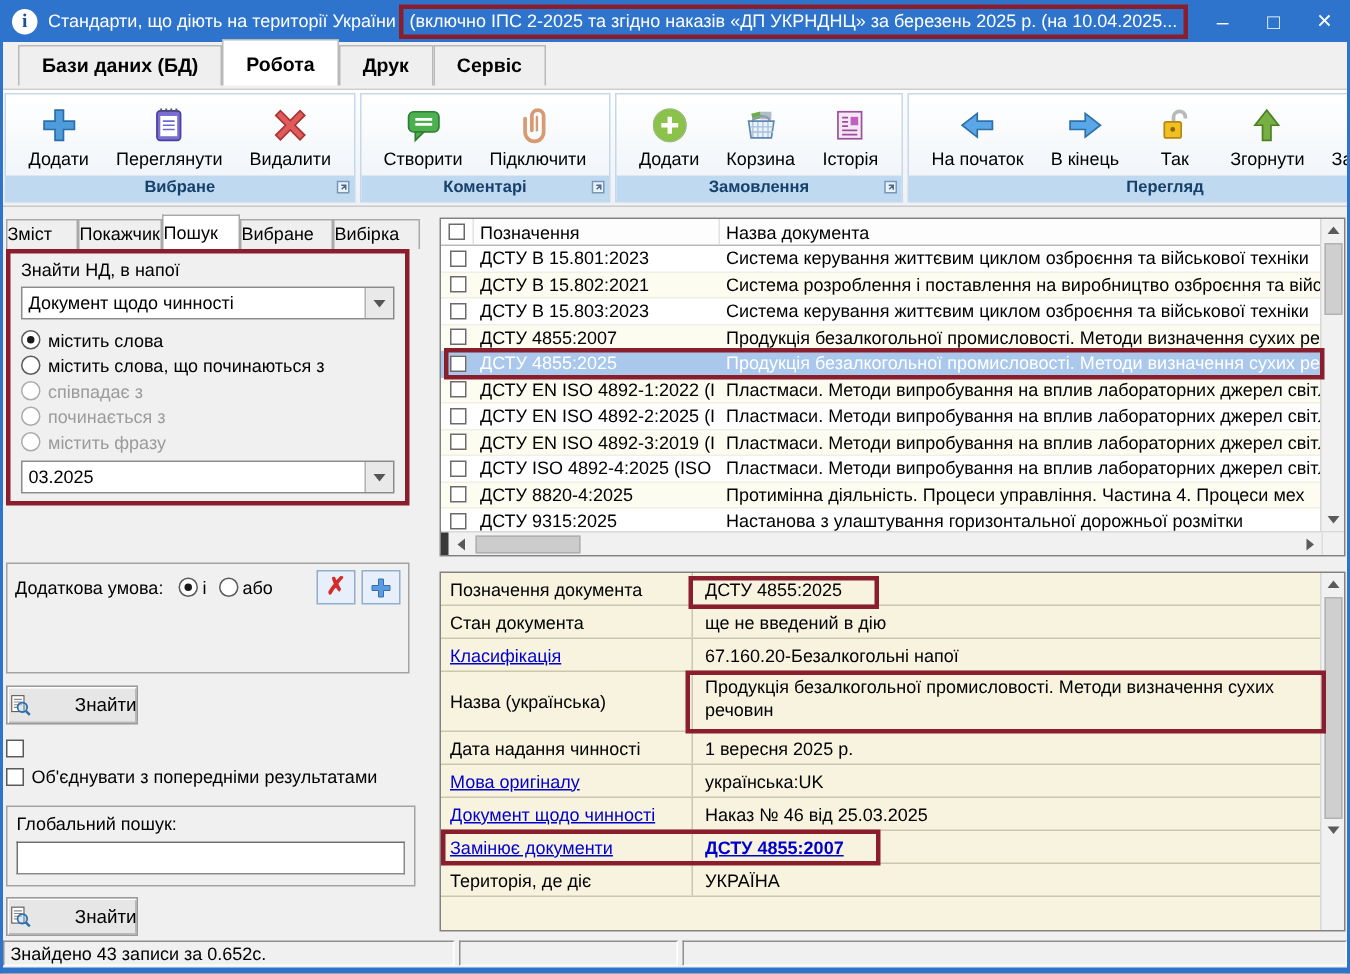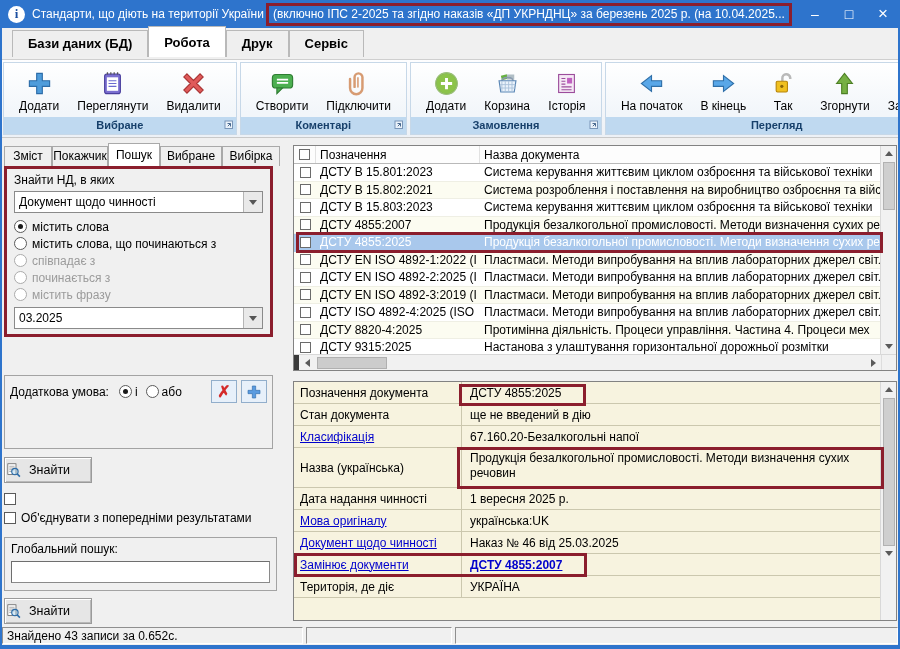--- a/index.html
+++ b/index.html
@@ -47,21 +47,21 @@
   .ric { width:27px; height:27px; }
   .rlbl { font-size:12px; margin-top:2px; white-space:nowrap; }
   .rcap { height:17px; background:#BFD9F0; color:#17406B; font-weight:bold; font-size:11px;
           text-align:center; line-height:16px; position:relative; }
   .launch { position:absolute; right:2px; top:3px; width:10px; height:10px; }
 
   
   .sidebar { position:absolute; left:4px; top:143px; width:285px; bottom:27px; }
   .stabs { display:flex; height:23px; align-items:flex-end; }
   .stab { border:1px solid #A9A9A9; border-bottom:none; background:#EFEFEF; font-size:12px;
-          height:20px; line-height:19px; text-align:center; overflow:hidden; white-space:nowrap; }
+          height:20px; line-height:19px; overflow:hidden; white-space:nowrap; }
   .stab.active { background:#fff; height:23px; line-height:22px; position:relative; z-index:2; }
   .st0{width:48px}.st1{width:56px}.st2{width:52px}.st3{width:62px}.st4{width:58px}
 
   .searchbox { width:269px; border:3px solid #8B1E2D; background:#F0F0F0; padding:4px 7px 5px; }
   .flabel { font-size:12px; height:16px; }
   .combo { margin-top:2px; height:22px; background:#fff; border:1px solid #8A8A8A;
            display:flex; align-items:center; }
   .combo .cval { flex:1; padding-left:4px; white-space:nowrap; overflow:hidden; }
   .cbtn { width:19px; height:100%; background:#E9E9E9; border-left:1px solid #B5B5B5;
           display:flex; align-items:center; justify-content:center; }
@@ -82,21 +82,21 @@
   .exlbl { margin-right:10px; }
   .exrad { display:flex; align-items:center; margin-right:8px; }
   .exrad .radio { margin-right:3px; }
   .sbtn { width:26px; height:23px; border:1px solid #92AECB; background:#E7F0FA;
           display:flex; align-items:center; justify-content:center; margin-left:4px; }
   .sbtn svg { width:16px; height:16px; }
   .xglyph { color:#D42B2B; font-weight:bold; font-size:16px; line-height:1; }
 
   .findbtn { margin-top:8px; width:88px; height:26px; background:#E6E6E6; border:1px solid #9A9A9A;
              box-shadow:inset 1px 1px 0 #fff, inset -1px -1px 0 #B9B9B9;
-             display:flex; align-items:center; justify-content:flex-start; font-size:12.5px; }
+             display:flex; align-items:center; justify-content:space-between; font-size:12.5px; }
   .findbtn svg { width:17px; height:17px; margin-right:7px; }
 
   .chks { margin-top:6px; }
   .chkitem { display:flex; align-items:center; height:19px; }
   .chkbox { width:12px; height:12px; border:1px solid #5A5A5A; background:#fff; margin-right:5px; flex:0 0 auto; }
 
   .globalbox { margin-top:10px; width:273px; border:1px solid #A3A3A3; padding:4px 6px 7px; }
   .ginput { margin-top:3px; width:100%; height:22px; border:1px solid #8A8A8A;
             border-top-color:#6E6E6E; border-left-color:#6E6E6E; background:#fff;
             font-family:"Liberation Sans", sans-serif; font-size:12px; padding:0 4px; }
@@ -397,21 +397,21 @@
   <div class="sidebar">
     <div class="stabs">
       <div class="stab st0">Зміст</div>
       <div class="stab st1">Покажчик</div>
       <div class="stab st2 active">Пошук</div>
       <div class="stab st3">Вибране</div>
       <div class="stab st4">Вибірка</div>
     </div>
 
     <div class="searchbox">
-      <div class="flabel">Знайти НД, в яких</div>
+      <div class="flabel">Знайти НД, в напої</div>
       <div class="combo">
         <span class="cval">Документ щодо чинності</span>
         <span class="cbtn">
             <span class="tri-d"></span>
           </span>
       </div>
       <div class="radios">
         <div class="ritem">
           <span class="radio checked"></span>
           <span>містить слова</span>

